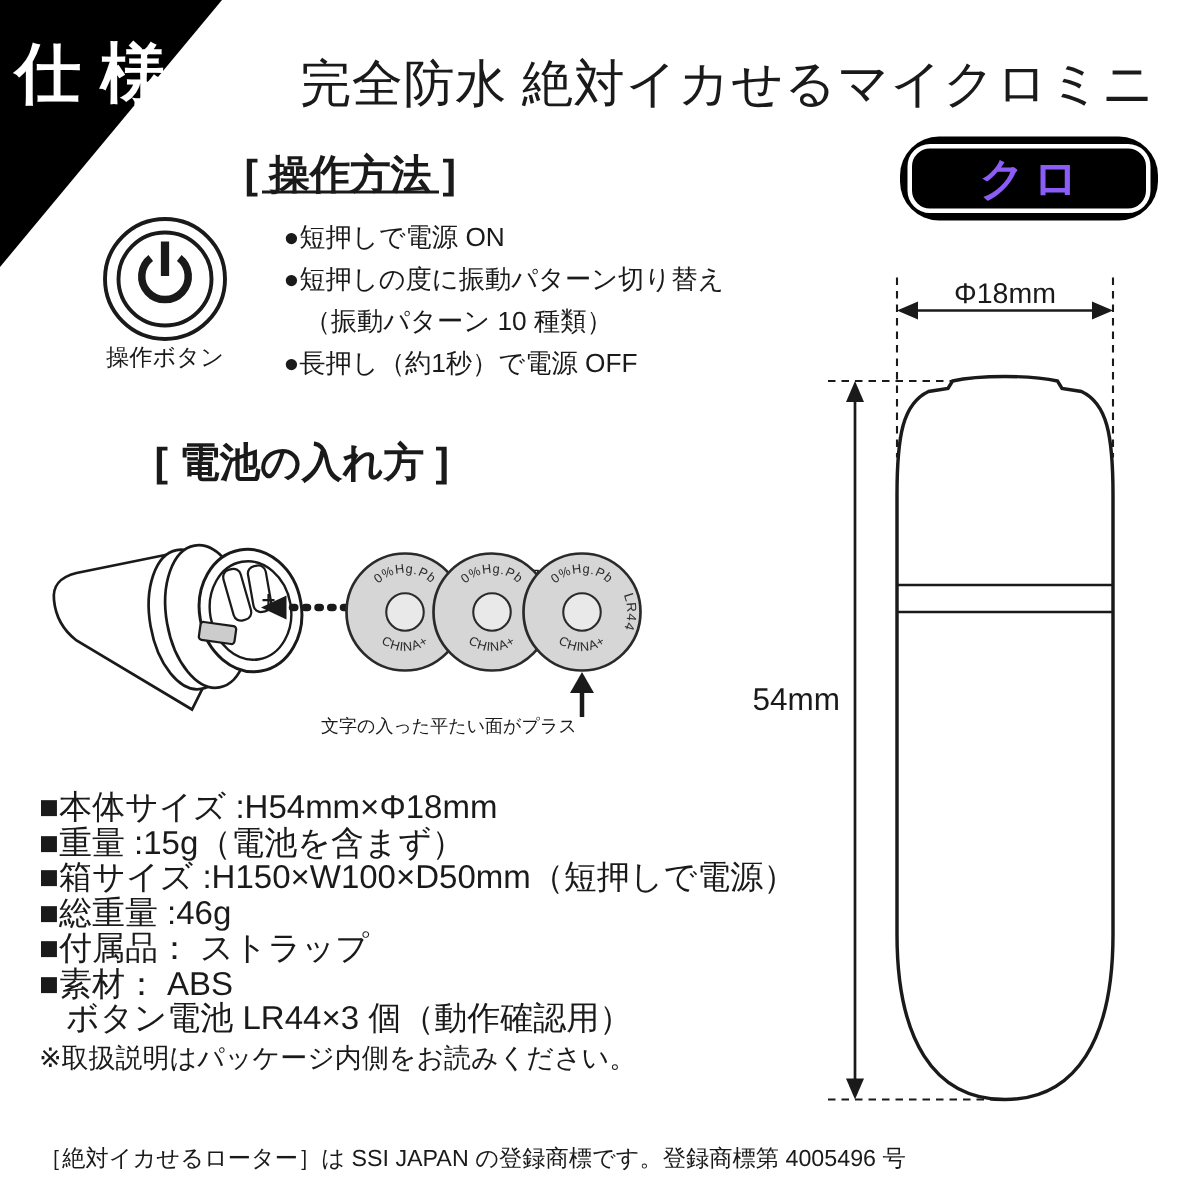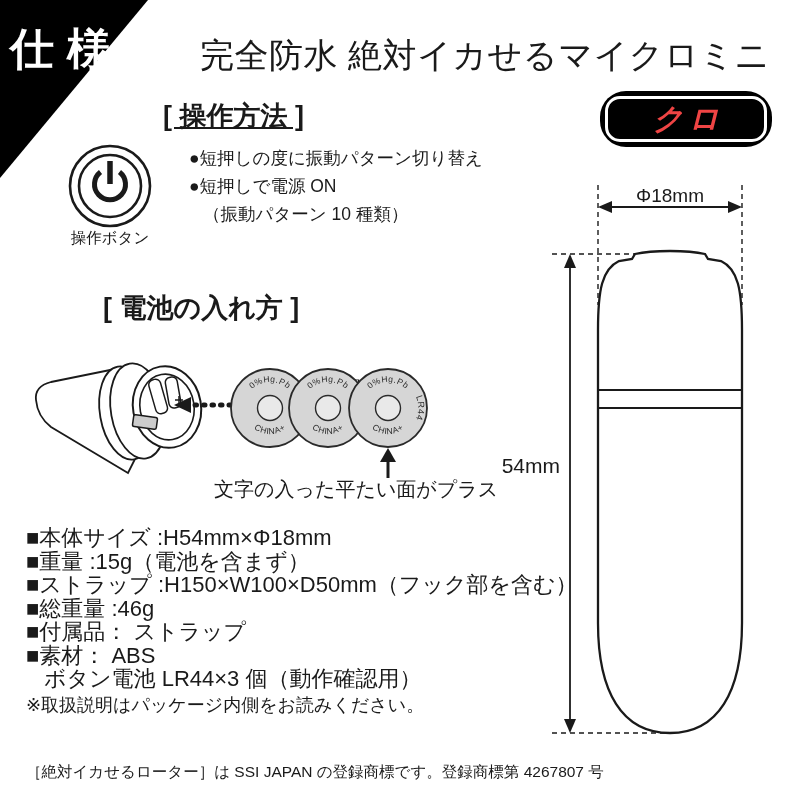--- a/index.html
+++ b/index.html
@@ -16,34 +16,34 @@
     letter-spacing:13px;white-space:nowrap;}
   
   .page-title{left:172px;top:33px;font-size:34px;font-weight:normal;white-space:nowrap;
     letter-spacing:0.5px;margin-left:28px;}
   
   .color-badge{left:600px;top:91px;width:172px;height:56px;background:#000;
     border-radius:26px;}
   .color-badge-inner{position:absolute;left:5px;top:5px;right:5px;bottom:5px;
     border:3px solid #fff;border-radius:15px;display:flex;align-items:center;
     justify-content:center;}
-  .color-badge-label{color:#ef4444;font-size:30px;font-weight:bold;letter-spacing:5px;
-    text-indent:5px;font-style:italic;}
+  .color-badge-label{color:#8b5cf6;font-size:30px;font-weight:bold;letter-spacing:5px;
+    text-indent:5px;}
   
   .section-heading{font-size:27px;font-weight:bold;white-space:nowrap;}
   .h-operation{left:163px;top:98px;text-decoration:underline;}
   .h-battery{left:103px;top:290px;}
   
   .op-bullets{left:189px;top:144px;font-size:17.5px;line-height:28px;white-space:nowrap;}
   .op-bullets .indent{padding-left:14px;}
   .op-button-label{left:62px;top:228px;width:96px;text-align:center;font-size:15.5px;
     white-space:nowrap;}
   
   .battery-count-label{left:272px;top:341px;font-size:18.5px;white-space:nowrap;margin-top:33px;}
-  .polarity-note{left:214px;top:476px;font-size:20px;white-space:nowrap;}
+  .polarity-note{left:214px;top:476px;font-size:12px;white-space:nowrap;}
   
   .spec-list{left:26px;top:526px;font-size:22px;line-height:23.5px;white-space:nowrap;}
   .spec-list .indent{padding-left:18px;}
   .manual-note{left:26px;top:693px;font-size:18px;white-space:nowrap;}
   .trademark-note{left:26px;top:762px;font-size:15.5px;white-space:nowrap;}
   svg text{font-family:"Liberation Sans","DejaVu Sans",sans-serif;}
 </style>
 </head>
 <body>
 
@@ -62,23 +62,24 @@
 
 <svg class="abs" style="left:65px;top:141px;" width="90" height="90" viewBox="0 0 90 90">
   <circle cx="45" cy="45" r="40" fill="none" stroke="#1a1a1a" stroke-width="2.6"></circle>
   <circle cx="45" cy="45" r="31" fill="none" stroke="#1a1a1a" stroke-width="2.6"></circle>
   <path d="M 35.5 31 A 15.5 15.5 0 1 0 54.5 31" fill="none" stroke="#1a1a1a" stroke-width="5"></path>
   <line x1="45" y1="20" x2="45" y2="43" stroke="#1a1a1a" stroke-width="5.5"></line>
 </svg>
 <div class="abs op-button-label">操作ボタン</div>
 
 <div class="abs op-bullets">
+  <div>●短押しで電源 ON</div>
   <div>●短押しの度に振動パターン切り替え</div>
-  <div>●短押しで電源 ON</div>
   <div class="indent">（振動パターン 10 種類）</div>
+  <div>●長押し（約1秒）で電源 OFF</div>
 </div>
 
 <div class="abs section-heading h-battery">[ 電池の入れ方 ]</div>
 <div class="abs battery-count-label">LR44×3 個</div>
 
 <svg class="abs" style="left:25px;top:360px;" width="440" height="160" viewBox="0 0 440 160">
   <defs>
     <path id="arcT1" d="M 219 48 A 26 26 0 0 1 271 48"></path>
     <path id="arcB1" d="M 219 48 A 26 26 0 0 0 271 48"></path>
     <path id="arcT2" d="M 277 48 A 26 26 0 0 1 329 48"></path>
@@ -146,29 +147,29 @@
     <line x1="363" y1="118" x2="363" y2="97" stroke="#1a1a1a" stroke-width="3"></line>
     <polygon points="363,88 355,102 371,102" fill="#1a1a1a"></polygon>
   </g>
 </svg>
 
 <div class="abs polarity-note">文字の入った平たい面がプラス</div>
 
 <div class="abs spec-list">
   <div>■本体サイズ :H54mm×Φ18mm</div>
   <div>■重量 :15g（電池を含まず）</div>
-  <div>■ストラップ :H150×W100×D50mm（フック部を含む）</div>
+  <div>■箱サイズ :H150×W100×D50mm（短押しで電源）</div>
   <div>■総重量 :46g</div>
   <div>■付属品： ストラップ</div>
   <div>■素材： ABS</div>
   <div class="indent">ボタン電池 LR44×3 個（動作確認用）</div>
 </div>
 <div class="abs manual-note">※取扱説明はパッケージ内側をお読みください。</div>
 
-<div class="abs trademark-note">［絶対イカせるローター］は SSI JAPAN の登録商標です。登録商標第 4267807 号</div>
+<div class="abs trademark-note">［絶対イカせるローター］は SSI JAPAN の登録商標です。登録商標第 4005496 号</div>
 
 <svg class="abs" style="left:455px;top:155px;" width="345" height="610" viewBox="0 0 345 610">
 
   <text x="215" y="47" font-size="19" fill="#1a1a1a" text-anchor="middle">Φ18mm</text>
   <g stroke="#1a1a1a">
     <line x1="152" y1="52" x2="278" y2="52" stroke-width="1.8"></line>
     <polygon points="143,52 157,46 157,58" fill="#1a1a1a" stroke="none"></polygon>
     <polygon points="287,52 273,46 273,58" fill="#1a1a1a" stroke="none"></polygon>
     <line x1="143" y1="30" x2="143" y2="150" stroke-width="1.4" stroke-dasharray="5 4"></line>
     <line x1="287" y1="30" x2="287" y2="150" stroke-width="1.4" stroke-dasharray="5 4"></line>

